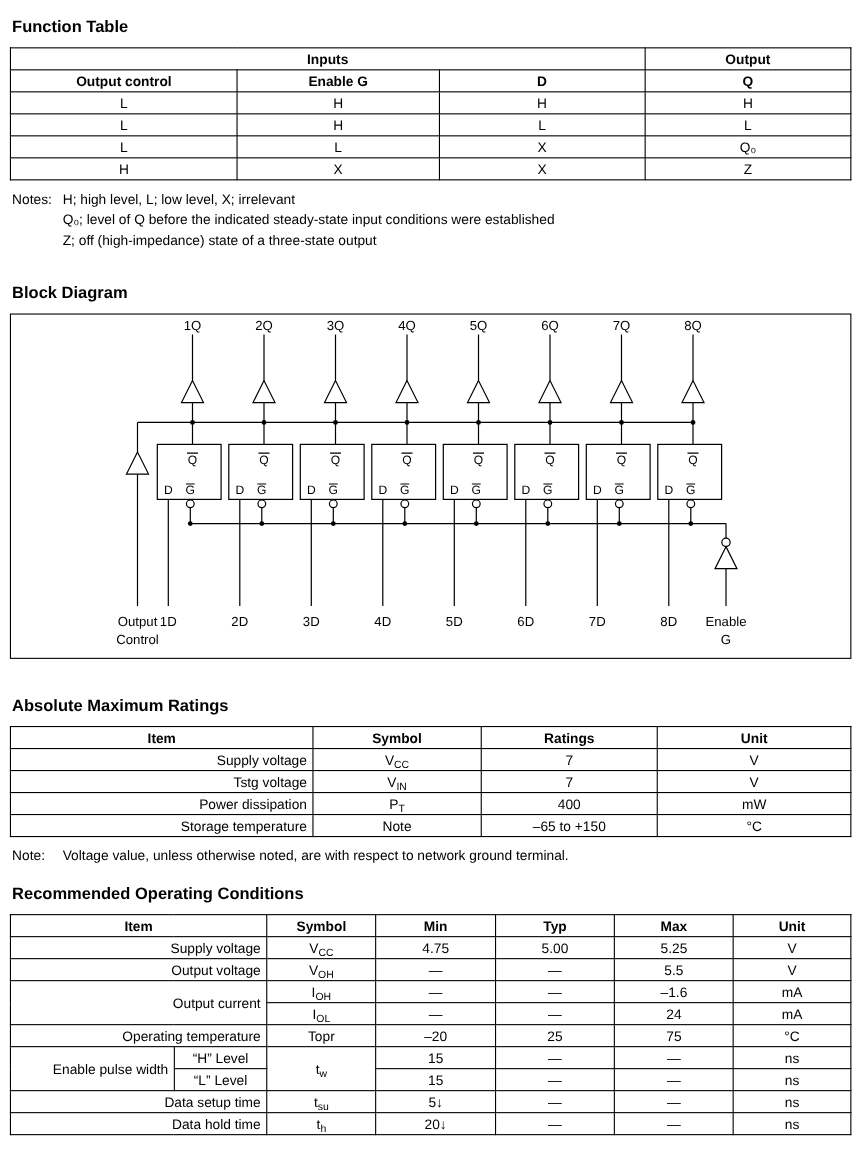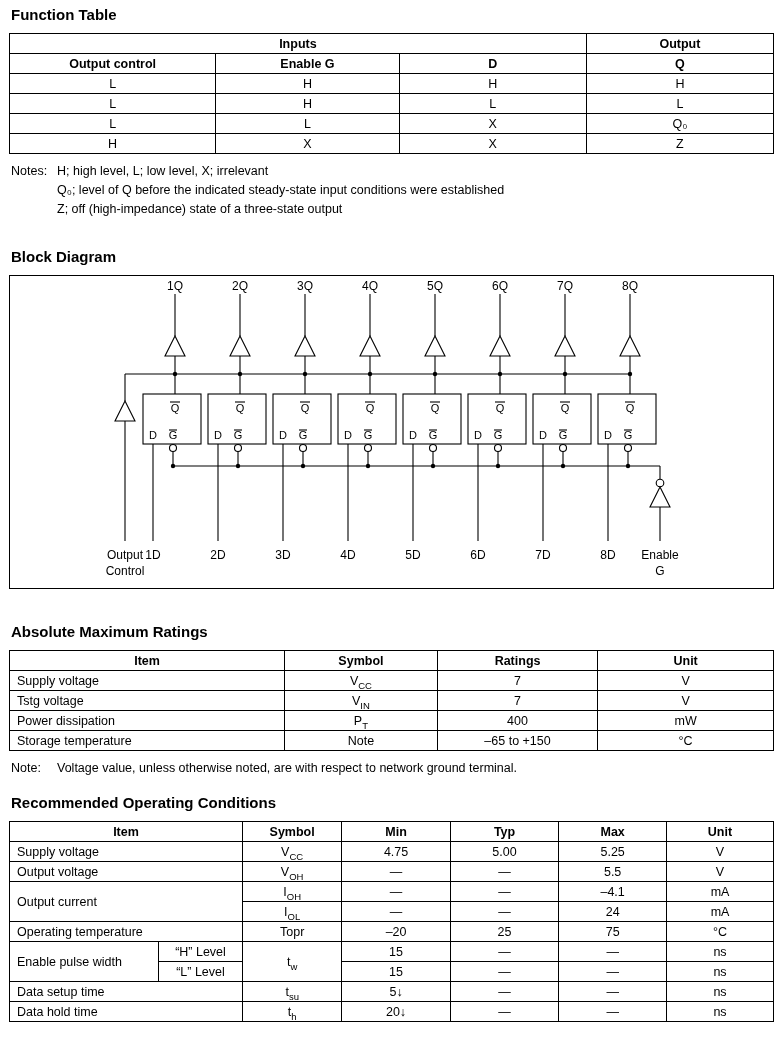--- a/index.html
+++ b/index.html
@@ -1,33 +1,33 @@
 <!DOCTYPE html>
 <html><head>
 <meta charset="utf-8">
 <style>
   * { box-sizing: border-box; }
   html, body { margin: 0; padding: 0; }
   body {
     width: 783px; min-height: 1063px; background: #fff; color: #000;
     font-family: "Liberation Sans", "DejaVu Sans", sans-serif;
   }
-  .page { padding: 6px 9px 8px 9px; }
+  .page { padding: 16px 9px 8px 9px; }
   .sec-title { font-size: 15px; font-weight: bold; margin: 0 0 10px 2px; }
   #bd-title  { margin-top: 30px; }
   #amr-title { margin-top: 34px; }
   #roc-title { margin-top: 16px; }
 
   table { width: 100%; border-collapse: collapse; table-layout: fixed; }
   th, td {
     border: 1px solid #000; height: 20px; font-size: 12.5px;
     padding: 1px 5px; text-align: center; vertical-align: middle; overflow: hidden;
   }
   th { font-weight: bold; }
-  td.left { text-align: left; padding-left: 7px; }
+  td.left { text-align: right; padding-left: 7px; }
   sub { font-size: 9.5px; line-height: 0; }
 
   .notes { font-size: 12.5px; line-height: 1.5; margin: 8px 0 0 2px; }
   .notes .nlabel { display: inline-block; width: 46px; }
   .notes .cont { padding-left: 46px; }
 
   .diagram-box { border: 1px solid #000; margin-top: 6px; height: 314px; overflow: hidden; }
   #bd-svg { display: block; width: 763px; height: 312px; }
   #bd-svg line { stroke: #000; stroke-width: 1.1; }
   #bd-svg polygon, #bd-svg rect { fill: #fff; stroke: #000; stroke-width: 1.1; }
@@ -329,21 +329,21 @@
         <td>—</td>
         <td>—</td>
         <td>5.5</td>
         <td>V</td>
       </tr>
       <tr>
         <td colspan="2" rowspan="2" class="left">Output current</td>
         <td><span>I</span><sub>OH</sub></td>
         <td>—</td>
         <td>—</td>
-        <td>–4.1</td>
+        <td>–1.6</td>
         <td>mA</td>
       </tr>
       <tr>
         <td><span>I</span><sub>OL</sub></td>
         <td>—</td>
         <td>—</td>
         <td>24</td>
         <td>mA</td>
       </tr>
       <tr>

